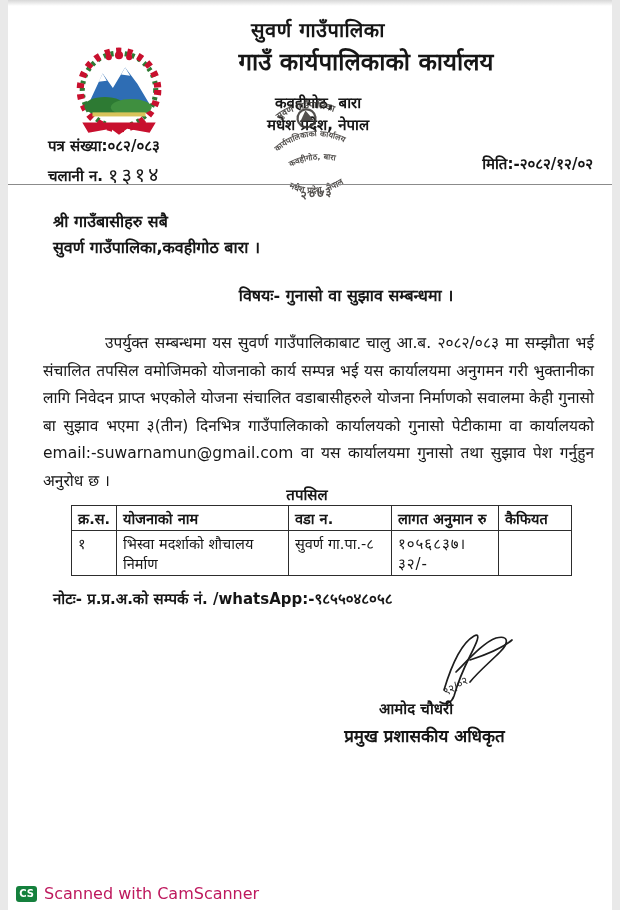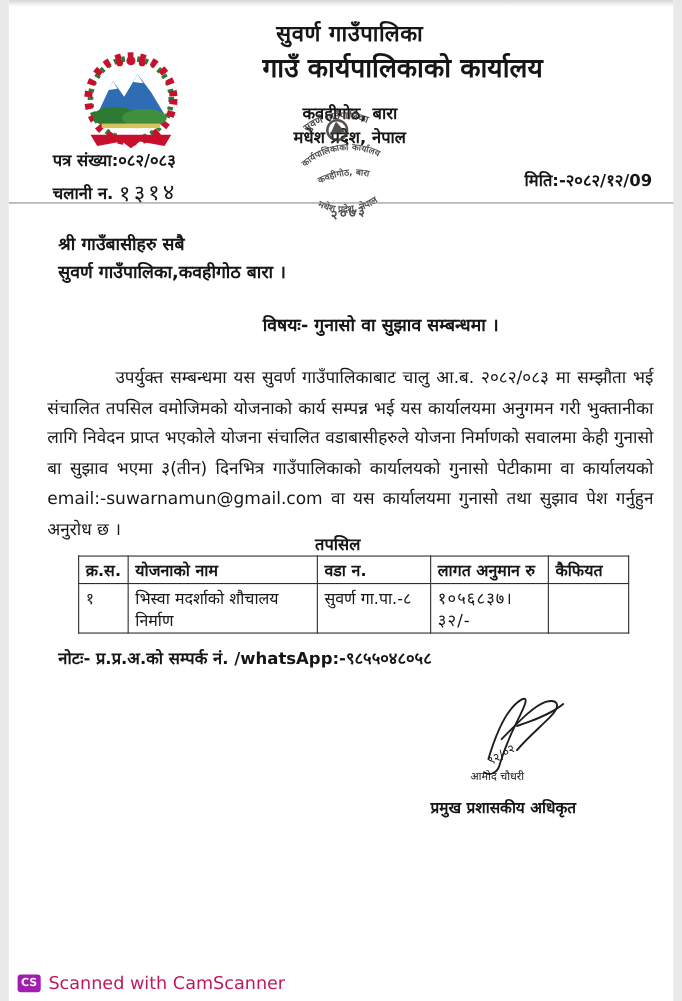--- a/index.html
+++ b/index.html
@@ -32,24 +32,24 @@
     text-align:justify;text-indent:62px;font-weight:500;}
   .tapsil{left:63px;top:484px;width:472px;text-align:center;font-size:15px;font-weight:bold;}
   table.detail{position:absolute;left:63px;top:505px;border-collapse:collapse;
     font-size:14.5px;}
   table.detail th,table.detail td{border:1.6px solid #2d2d2d;padding:2px 6px;
     text-align:left;vertical-align:top;font-weight:bold;}
   table.detail td{font-weight:500;}
   td.hand-cell{font-size:15px;letter-spacing:1px;}
   .note{left:45px;top:588px;font-size:15px;font-weight:bold;}
   .sig-svg{left:408px;top:630px;width:110px;height:78px;}
-  .sig-name{left:384px;top:698px;width:120px;text-align:center;font-size:10px;font-weight:normal;}
-  .sig-title{left:367px;top:724px;width:165px;text-align:center;font-size:14px;font-weight:bold;}
+  .sig-name{left:348px;top:698px;width:120px;text-align:center;font-size:15px;font-weight:bold;}
+  .sig-title{left:334px;top:724px;width:165px;text-align:center;font-size:17px;font-weight:bold;}
   .cs-footer{left:8px;top:884px;display:flex;align-items:center;gap:7px;}
-  .cs-badge{width:21px;height:16px;background:#a21caf;border-radius:3px;color:#fff;
+  .cs-badge{width:21px;height:16px;background:#15803d;border-radius:3px;color:#fff;
     font-size:10px;font-weight:bold;display:flex;align-items:center;justify-content:center;}
   .cs-text{color:#be185d;font-size:16px;}
   .stamp text,.stamp textPath{fill:#3c3936;font-weight:bold;}
 </style>
 </head>
 <body>
 
 <div class="page">
 
   <div class="abs ctr hdr-muni">सुवर्ण गाउँपालिका</div>
@@ -97,21 +97,21 @@
       </text>
       <text x="70" y="100" font-size="12" text-anchor="middle" letter-spacing="2">२०७३</text>
     </g>
   </svg>
 
   <div class="abs letter-no">पत्र संख्या:०८२/०८३</div>
   <div class="abs chalani">
     <span>चलानी न.</span>
     <span class="hand">१३१४</span>
   </div>
-  <div class="abs date">मिति:-२०८२/१२/09</div>
+  <div class="abs date">मिति:-२०८२/१२/०२</div>
   <div class="abs hrule"></div>
 
   <div class="abs addr2">सुवर्ण गाउँपालिका,कवहीगोठ बारा ।</div>
   <div class="abs addr1">श्री गाउँबासीहरु सबै</div>
 
   <div class="abs ctr subject">विषयः- गुनासो वा सुझाव सम्बन्धमा ।</div>
 
   <div class="abs body-par">उपर्युक्त सम्बन्धमा यस सुवर्ण गाउँपालिकाबाट चालु आ.ब. २०८२/०८३ मा सम्झौता भई संचालित तपसिल वमोजिमको योजनाको कार्य सम्पन्न भई यस कार्यालयमा अनुगमन गरी भुक्तानीका लागि निवेदन प्राप्त भएकोले योजना संचालित वडाबासीहरुले योजना निर्माणको सवालमा केही गुनासो बा सुझाव भएमा ३(तीन) दिनभित्र गाउँपालिकाको कार्यालयको गुनासो पेटीकामा वा कार्यालयको email:-suwarnamun@gmail.com वा यस कार्यालयमा गुनासो तथा सुझाव पेश गर्नुहुन अनुरोध छ ।</div>
 
   <div class="abs tapsil">तपसिल</div>

